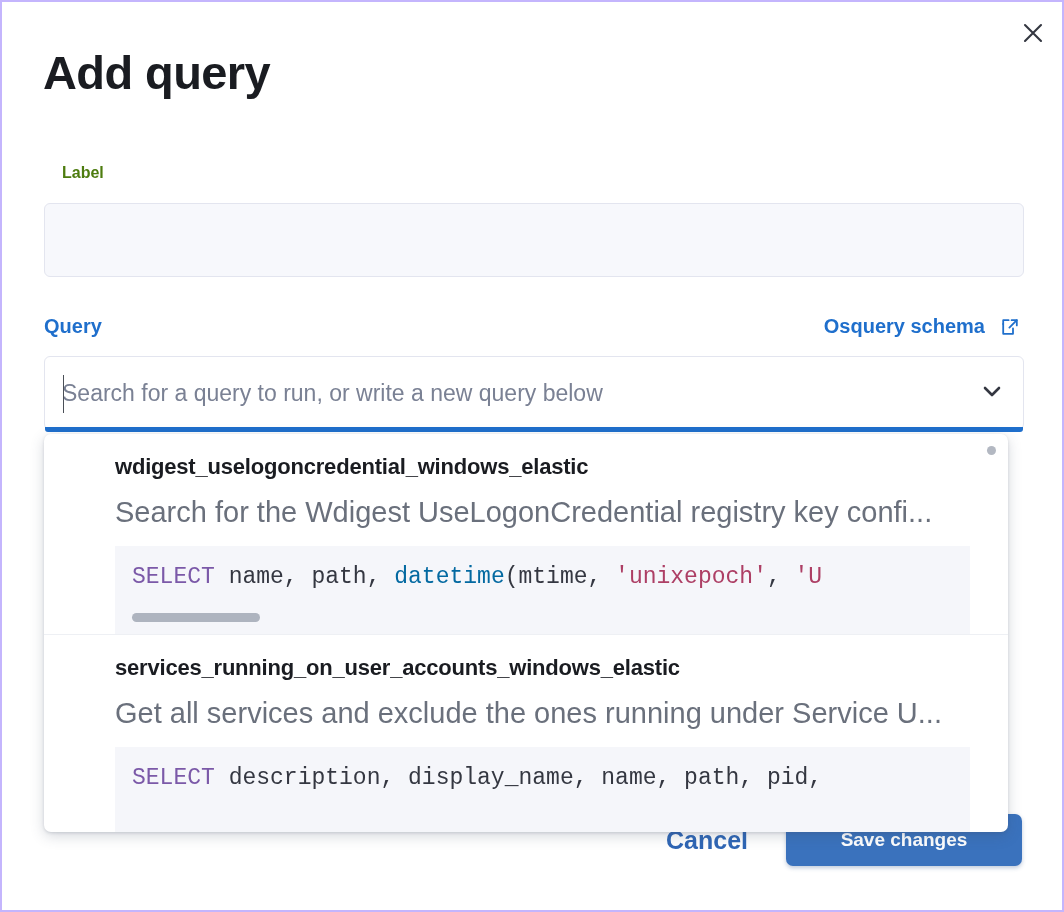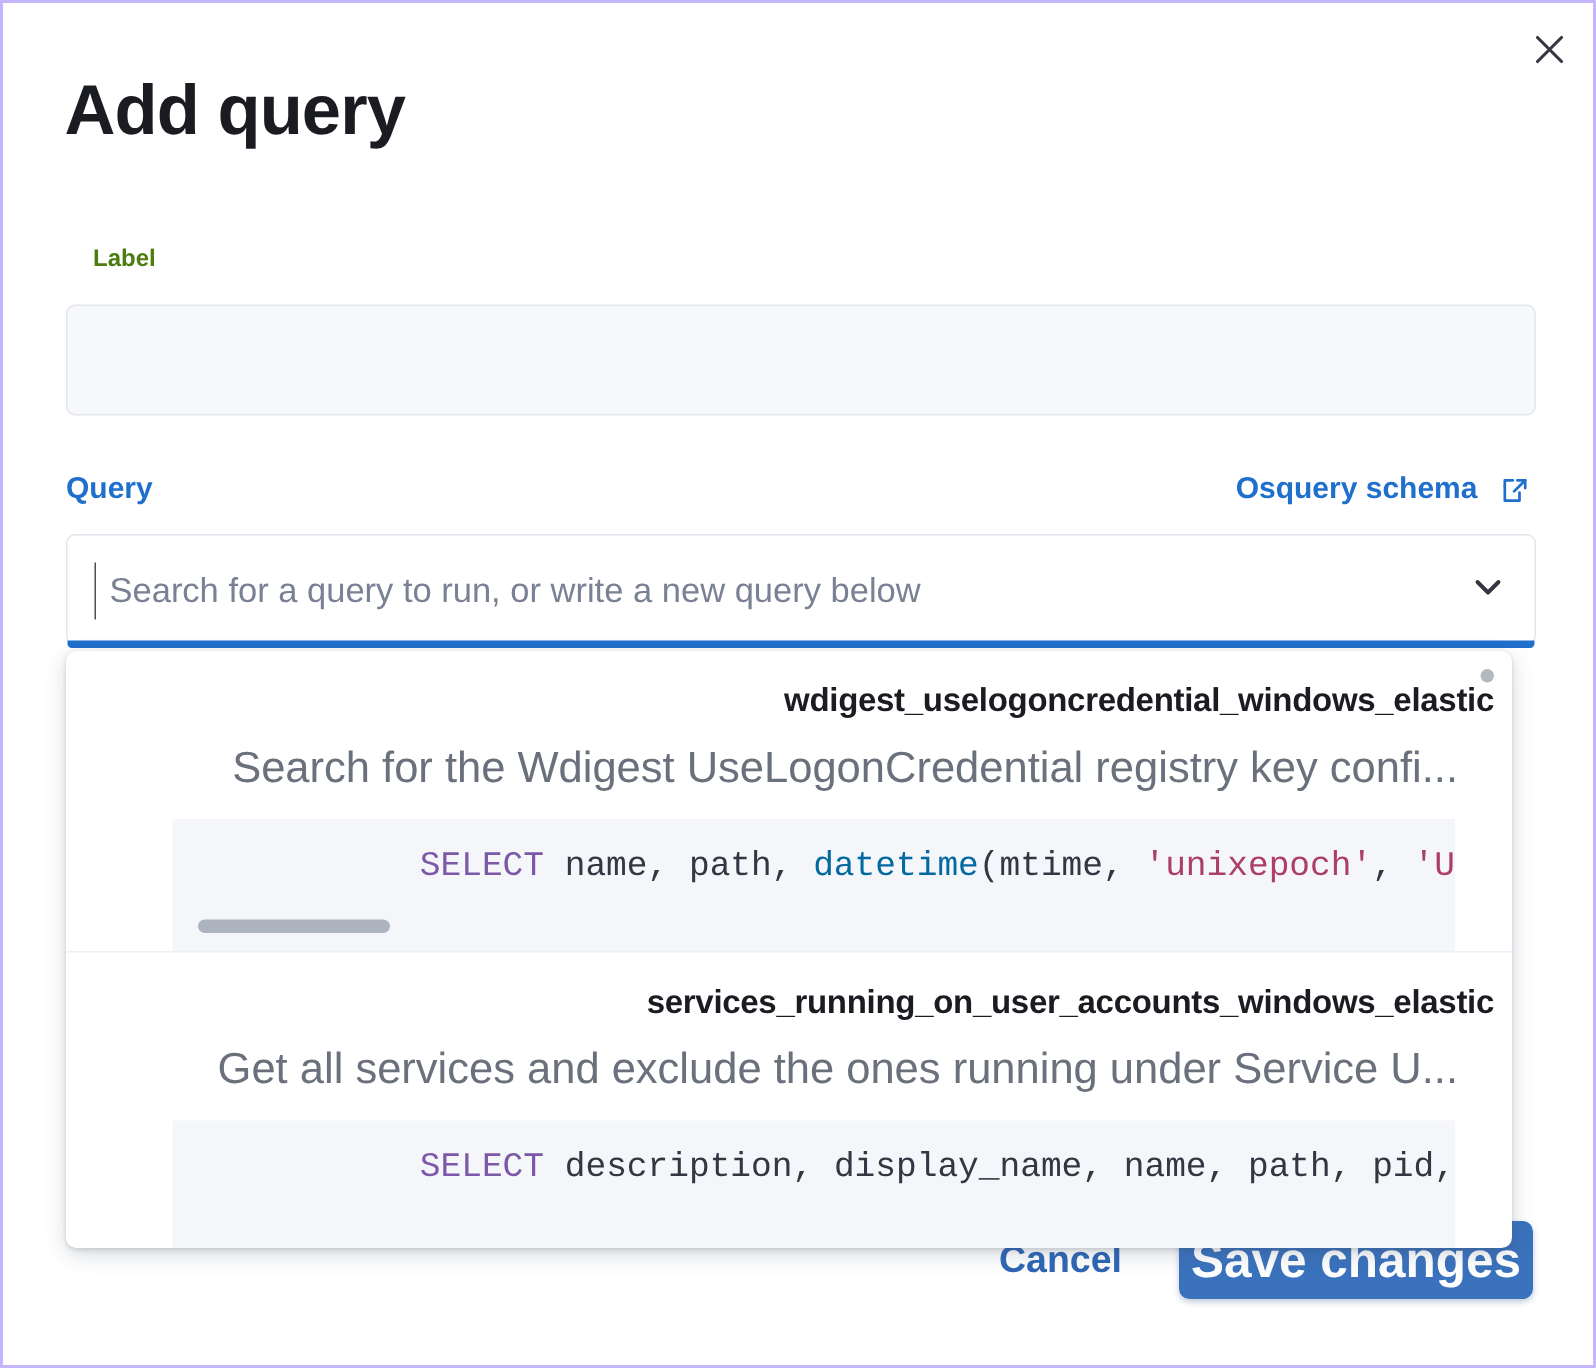--- a/index.html
+++ b/index.html
@@ -107,21 +107,21 @@
     left: 42px;
     top: 354px;
     width: 980px;
     height: 74px;
     box-sizing: border-box;
     background: #ffffff;
     border: 1px solid #e3e5ef;
     border-radius: 6px;
     display: flex;
     align-items: center;
-    padding: 0 16px 0 28px;
+    padding: 0 16px 0 17px;
   }
   .combobox::after {
     content: "";
     position: absolute;
     left: 0;
     right: 0;
     bottom: -3px;
     height: 5px;
     background: #1f6fcc;
     border-radius: 0 0 3px 3px;
@@ -163,21 +163,20 @@
     right: 12px;
     top: 12px;
     width: 9px;
     height: 9px;
     border-radius: 50%;
     background: #b3b8c2;
   }
   .option {
     position: relative;
     padding: 20px 12px 0 0;
-    text-align: right;
   }
   .option + .option { border-top: 1px solid #eef0f4; }
   .option-title {
     margin: 0 0 0 71px;
     font-size: 22px;
     font-weight: bold;
     color: #1a1c21;
     letter-spacing: -0.2px;
   }
   .option-desc {
@@ -237,21 +236,21 @@
     font-weight: bold;
     color: #2f66b5;
     cursor: pointer;
     padding: 0;
   }
   .btn-save {
     background: #3a72bd;
     border: none;
     border-radius: 7px;
     font-family: "Liberation Sans", sans-serif;
-    font-size: 33px;
+    font-size: 19px;
     font-weight: bold;
     color: #ffffff;
     width: 236px;
     height: 52px;
     cursor: pointer;
     box-shadow: 0 2px 4px rgba(44, 80, 136, 0.3);
   }
 </style>
 </head>
 <body>

